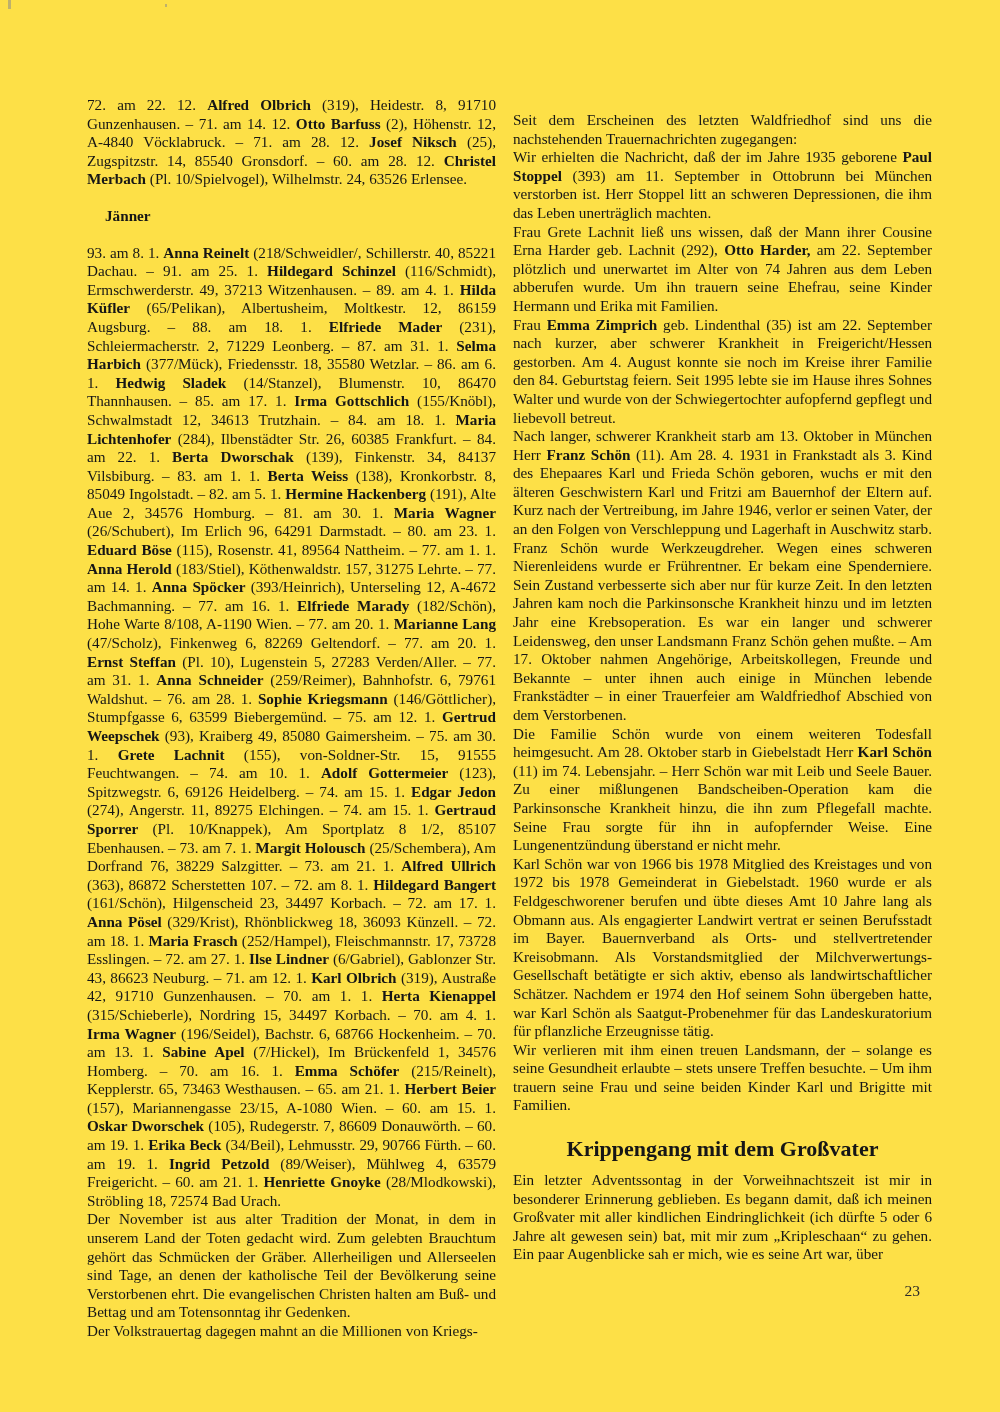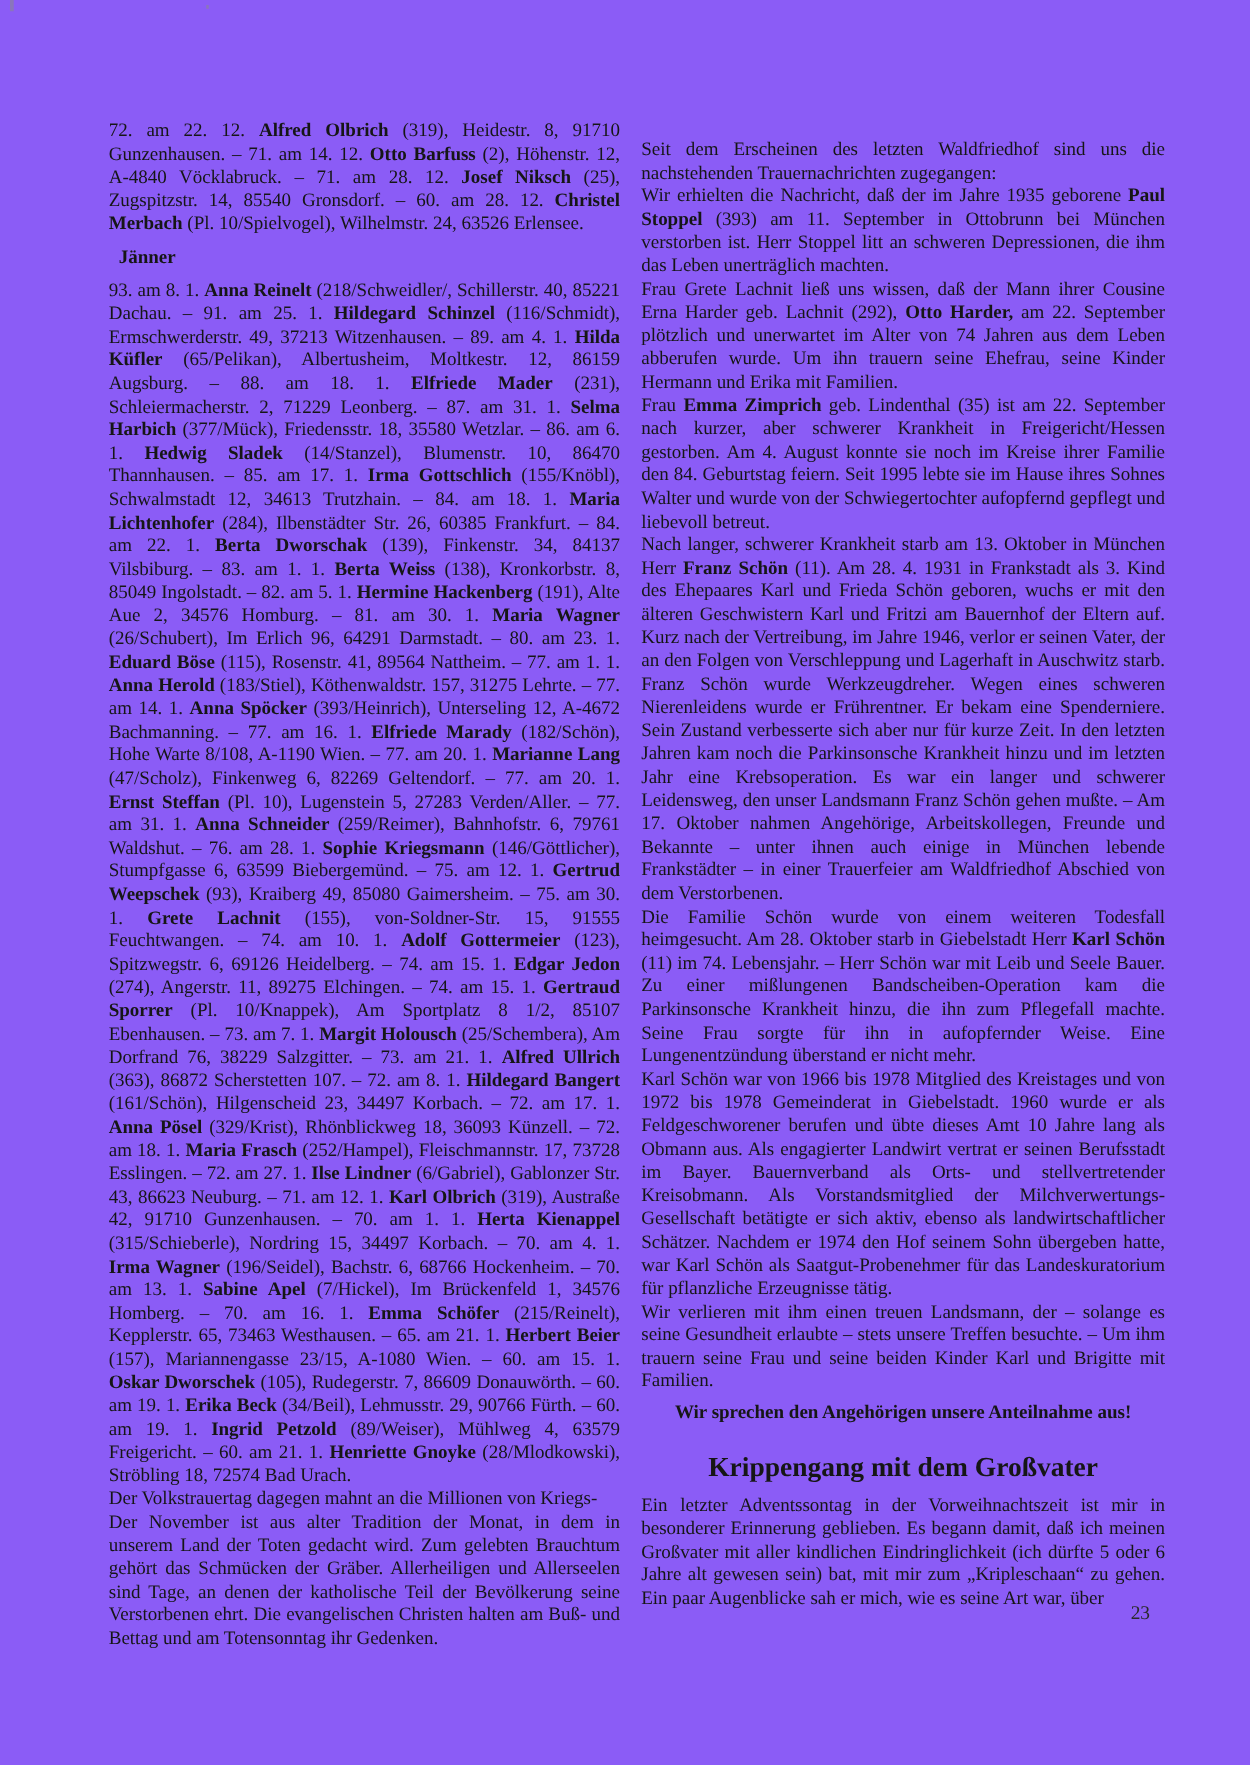--- a/index.html
+++ b/index.html
@@ -4,39 +4,39 @@
 <style>
   html, body {
     margin: 0;
     padding: 0;
     background: #ffffff;
   }
   .page {
     position: relative;
     width: 1000px;
     height: 1412px;
-    background: #8b5cf6;
+    background: #fde047;
     font-family: "Liberation Serif", serif;
     color: #161616;
     overflow: hidden;
   }
   .col {
     position: absolute;
     top: 96px;
     font-size: 15.2px;
     line-height: 18.6px;
     text-align: justify;
     hyphens: auto;
     -webkit-hyphens: auto;
   }
   .col-left  { left: 87px;  width: 409px; }
   .col-right { left: 513px; width: 419px; }
   .col p { margin: 0; }
   .col h3 {
-    margin: 8px;
+    margin: 18px;
     font-size: 15.2px;
     line-height: 18.6px;
     font-weight: bold;
     text-align: left;
   }
   .mt-blank   { margin-top: 19px; }
   .mt-section { margin-top: 15px !important; }
   .condolence {
     font-weight: bold;
     text-align: center;
@@ -74,44 +74,43 @@
   <span class="speck speck-2"></span>
 
   <div class="col col-left">
     <p>72. am 22. 12. <b>Alfred Olbrich</b> (319), Heidestr. 8, 91710 Gunzenhausen. – 71. am 14. 12. <b>Otto Barfuss</b> (2), Höhenstr. 12, A-4840 Vöcklabruck. – 71. am 28. 12. <b>Josef Niksch</b> (25), Zugspitzstr. 14, 85540 Gronsdorf. – 60. am 28. 12. <b>Christel Merbach</b> (Pl. 10/Spielvogel), Wilhelmstr. 24, 63526 Erlensee.</p>
 
     <h3 class="mt-blank">Jänner</h3>
 
     <p>93. am 8. 1. <b>Anna Reinelt</b> (218/Schweidler/, Schillerstr. 40, 85221 Dachau. – 91. am 25. 1. <b>Hildegard Schinzel</b> (116/Schmidt), Ermschwerderstr. 49, 37213 Witzenhausen. – 89. am 4. 1. <b>Hilda Küfler</b> (65/Pelikan), Albertusheim, Moltkestr. 12, 86159 Augsburg. – 88. am 18. 1. <b>Elfriede Mader</b> (231), Schleiermacherstr. 2, 71229 Leonberg. – 87. am 31. 1. <b>Selma Harbich</b> (377/Mück), Friedensstr. 18, 35580 Wetzlar. – 86. am 6. 1. <b>Hedwig Sladek</b> (14/Stanzel), Blumenstr. 10, 86470 Thannhausen. – 85. am 17. 1. <b>Irma Gottschlich</b> (155/Knöbl), Schwalmstadt 12, 34613 Trutzhain. – 84. am 18. 1. <b>Maria Lichtenhofer</b> (284), Ilbenstädter Str. 26, 60385 Frankfurt. – 84. am 22. 1. <b>Berta Dworschak</b> (139), Finkenstr. 34, 84137 Vilsbiburg. – 83. am 1. 1. <b>Berta Weiss</b> (138), Kronkorbstr. 8, 85049 Ingolstadt. – 82. am 5. 1. <b>Hermine Hackenberg</b> (191), Alte Aue 2, 34576 Homburg. – 81. am 30. 1. <b>Maria Wagner</b> (26/Schubert), Im Erlich 96, 64291 Darmstadt. – 80. am 23. 1. <b>Eduard Böse</b> (115), Rosenstr. 41, 89564 Nattheim. – 77. am 1. 1. <b>Anna Herold</b> (183/Stiel), Köthenwaldstr. 157, 31275 Lehrte. – 77. am 14. 1. <b>Anna Spöcker</b> (393/Heinrich), Unterseling 12, A-4672 Bachmanning. – 77. am 16. 1. <b>Elfriede Marady</b> (182/Schön), Hohe Warte 8/108, A-1190 Wien. – 77. am 20. 1. <b>Marianne Lang</b> (47/Scholz), Finkenweg 6, 82269 Geltendorf. – 77. am 20. 1. <b>Ernst Steffan</b> (Pl. 10), Lugenstein 5, 27283 Verden/Aller. – 77. am 31. 1. <b>Anna Schneider</b> (259/Reimer), Bahnhofstr. 6, 79761 Waldshut. – 76. am 28. 1. <b>Sophie Kriegsmann</b> (146/Göttlicher), Stumpfgasse 6, 63599 Biebergemünd. – 75. am 12. 1. <b>Gertrud Weepschek</b> (93), Kraiberg 49, 85080 Gaimersheim. – 75. am 30. 1. <b>Grete Lachnit</b> (155), von-Soldner-Str. 15, 91555 Feuchtwangen. – 74. am 10. 1. <b>Adolf Gottermeier</b> (123), Spitzwegstr. 6, 69126 Heidelberg. – 74. am 15. 1. <b>Edgar Jedon</b> (274), Angerstr. 11, 89275 Elchingen. – 74. am 15. 1. <b>Gertraud Sporrer</b> (Pl. 10/Knappek), Am Sportplatz 8 1/2, 85107 Ebenhausen. – 73. am 7. 1. <b>Margit Holousch</b> (25/Schembera), Am Dorfrand 76, 38229 Salzgitter. – 73. am 21. 1. <b>Alfred Ullrich</b> (363), 86872 Scherstetten 107. – 72. am 8. 1. <b>Hildegard Bangert</b> (161/Schön), Hilgenscheid 23, 34497 Korbach. – 72. am 17. 1. <b>Anna Pösel</b> (329/Krist), Rhönblickweg 18, 36093 Künzell. – 72. am 18. 1. <b>Maria Frasch</b> (252/Hampel), Fleischmannstr. 17, 73728 Esslingen. – 72. am 27. 1. <b>Ilse Lindner</b> (6/Gabriel), Gablonzer Str. 43, 86623 Neuburg. – 71. am 12. 1. <b>Karl Olbrich</b> (319), Austraße 42, 91710 Gunzenhausen. – 70. am 1. 1. <b>Herta Kienappel</b> (315/Schieberle), Nordring 15, 34497 Korbach. – 70. am 4. 1. <b>Irma Wagner</b> (196/Seidel), Bachstr. 6, 68766 Hockenheim. – 70. am 13. 1. <b>Sabine Apel</b> (7/Hickel), Im Brückenfeld 1, 34576 Homberg. – 70. am 16. 1. <b>Emma Schöfer</b> (215/Reinelt), Kepplerstr. 65, 73463 Westhausen. – 65. am 21. 1. <b>Herbert Beier</b> (157), Mariannengasse 23/15, A-1080 Wien. – 60. am 15. 1. <b>Oskar Dworschek</b> (105), Rudegerstr. 7, 86609 Donauwörth. – 60. am 19. 1. <b>Erika Beck</b> (34/Beil), Lehmusstr. 29, 90766 Fürth. – 60. am 19. 1. <b>Ingrid Petzold</b> (89/Weiser), Mühlweg 4, 63579 Freigericht. – 60. am 21. 1. <b>Henriette Gnoyke</b> (28/Mlodkowski), Ströbling 18, 72574 Bad Urach.</p>
 
 
+    <p>Der November ist aus alter Tradition der Monat, in dem in unserem Land der Toten gedacht wird. Zum gelebten Brauchtum gehört das Schmücken der Gräber. Allerheiligen und Allerseelen sind Tage, an denen der katholische Teil der Bevölkerung seine Verstorbenen ehrt. Die evangelischen Christen halten am Buß- und Bettag und am Totensonntag ihr Gedenken.</p>
+
     <p>Der Volkstrauertag dagegen mahnt an die Millionen von Kriegs-</p>
-
-    <p>Der November ist aus alter Tradition der Monat, in dem in unserem Land der Toten gedacht wird. Zum gelebten Brauchtum gehört das Schmücken der Gräber. Allerheiligen und Allerseelen sind Tage, an denen der katholische Teil der Bevölkerung seine Verstorbenen ehrt. Die evangelischen Christen halten am Buß- und Bettag und am Totensonntag ihr Gedenken.</p>
   </div>
 
   <div class="col col-right">
 
     <p class="mt-section">Seit dem Erscheinen des letzten Waldfriedhof sind uns die nachstehenden Trauernachrichten zugegangen:</p>
 
     <p>Wir erhielten die Nachricht, daß der im Jahre 1935 geborene <b>Paul Stoppel</b> (393) am 11. September in Ottobrunn bei München verstorben ist. Herr Stoppel litt an schweren Depressionen, die ihm das Leben unerträglich machten.</p>
 
     <p>Frau Grete Lachnit ließ uns wissen, daß der Mann ihrer Cousine Erna Harder geb. Lachnit (292), <b>Otto Harder,</b> am 22. September plötzlich und unerwartet im Alter von 74 Jahren aus dem Leben abberufen wurde. Um ihn trauern seine Ehefrau, seine Kinder Hermann und Erika mit Familien.</p>
 
     <p>Frau <b>Emma Zimprich</b> geb. Lindenthal (35) ist am 22. September nach kurzer, aber schwerer Krankheit in Freigericht/Hessen gestorben. Am 4. August konnte sie noch im Kreise ihrer Familie den 84. Geburtstag feiern. Seit 1995 lebte sie im Hause ihres Sohnes Walter und wurde von der Schwiegertochter aufopfernd gepflegt und liebevoll betreut.</p>
 
     <p>Nach langer, schwerer Krankheit starb am 13. Oktober in München Herr <b>Franz Schön</b> (11). Am 28. 4. 1931 in Frankstadt als 3. Kind des Ehepaares Karl und Frieda Schön geboren, wuchs er mit den älteren Geschwistern Karl und Fritzi am Bauernhof der Eltern auf. Kurz nach der Vertreibung, im Jahre 1946, verlor er seinen Vater, der an den Folgen von Verschleppung und Lagerhaft in Auschwitz starb. Franz Schön wurde Werkzeugdreher. Wegen eines schweren Nierenleidens wurde er Frührentner. Er bekam eine Spenderniere. Sein Zustand verbesserte sich aber nur für kurze Zeit. In den letzten Jahren kam noch die Parkinsonsche Krankheit hinzu und im letzten Jahr eine Krebsoperation. Es war ein langer und schwerer Leidensweg, den unser Landsmann Franz Schön gehen mußte. – Am 17. Oktober nahmen Angehörige, Arbeitskollegen, Freunde und Bekannte – unter ihnen auch einige in München lebende Frankstädter – in einer Trauerfeier am Waldfriedhof Abschied von dem Verstorbenen.</p>
 
     <p>Die Familie Schön wurde von einem weiteren Todesfall heimgesucht. Am 28. Oktober starb in Giebelstadt Herr <b>Karl Schön</b> (11) im 74. Lebensjahr. – Herr Schön war mit Leib und Seele Bauer. Zu einer mißlungenen Bandscheiben-Operation kam die Parkinsonsche Krankheit hinzu, die ihn zum Pflegefall machte. Seine Frau sorgte für ihn in aufopfernder Weise. Eine Lungenentzündung überstand er nicht mehr.</p>
 
     <p>Karl Schön war von 1966 bis 1978 Mitglied des Kreistages und von 1972 bis 1978 Gemeinderat in Giebelstadt. 1960 wurde er als Feldgeschworener berufen und übte dieses Amt 10 Jahre lang als Obmann aus. Als engagierter Landwirt vertrat er seinen Berufsstadt im Bayer. Bauernverband als Orts- und stellvertretender Kreisobmann. Als Vorstandsmitglied der Milchverwertungs-Gesellschaft betätigte er sich aktiv, ebenso als landwirtschaftlicher Schätzer. Nachdem er 1974 den Hof seinem Sohn übergeben hatte, war Karl Schön als Saatgut-Probenehmer für das Landeskuratorium für pflanzliche Erzeugnisse tätig.</p>
 
     <p>Wir verlieren mit ihm einen treuen Landsmann, der – solange es seine Gesundheit erlaubte – stets unsere Treffen besuchte. – Um ihm trauern seine Frau und seine beiden Kinder Karl und Brigitte mit Familien.</p>
 
-    <p class="condolence">Wir sprechen den Angehörigen unsere Anteilnahme aus!</p>
 
     <h2 class="article-title">Krippengang mit dem Großvater</h2>
 
     <p>Ein letzter Adventssontag in der Vorweihnachtszeit ist mir in besonderer Erinnerung geblieben. Es begann damit, daß ich meinen Großvater mit aller kindlichen Eindringlichkeit (ich dürfte 5 oder 6 Jahre alt gewesen sein) bat, mit mir zum „Kripleschaan“ zu gehen. Ein paar Augenblicke sah er mich, wie es seine Art war, über</p>
   </div>
 
   <div class="page-number">23</div>
 
 </div>
 

